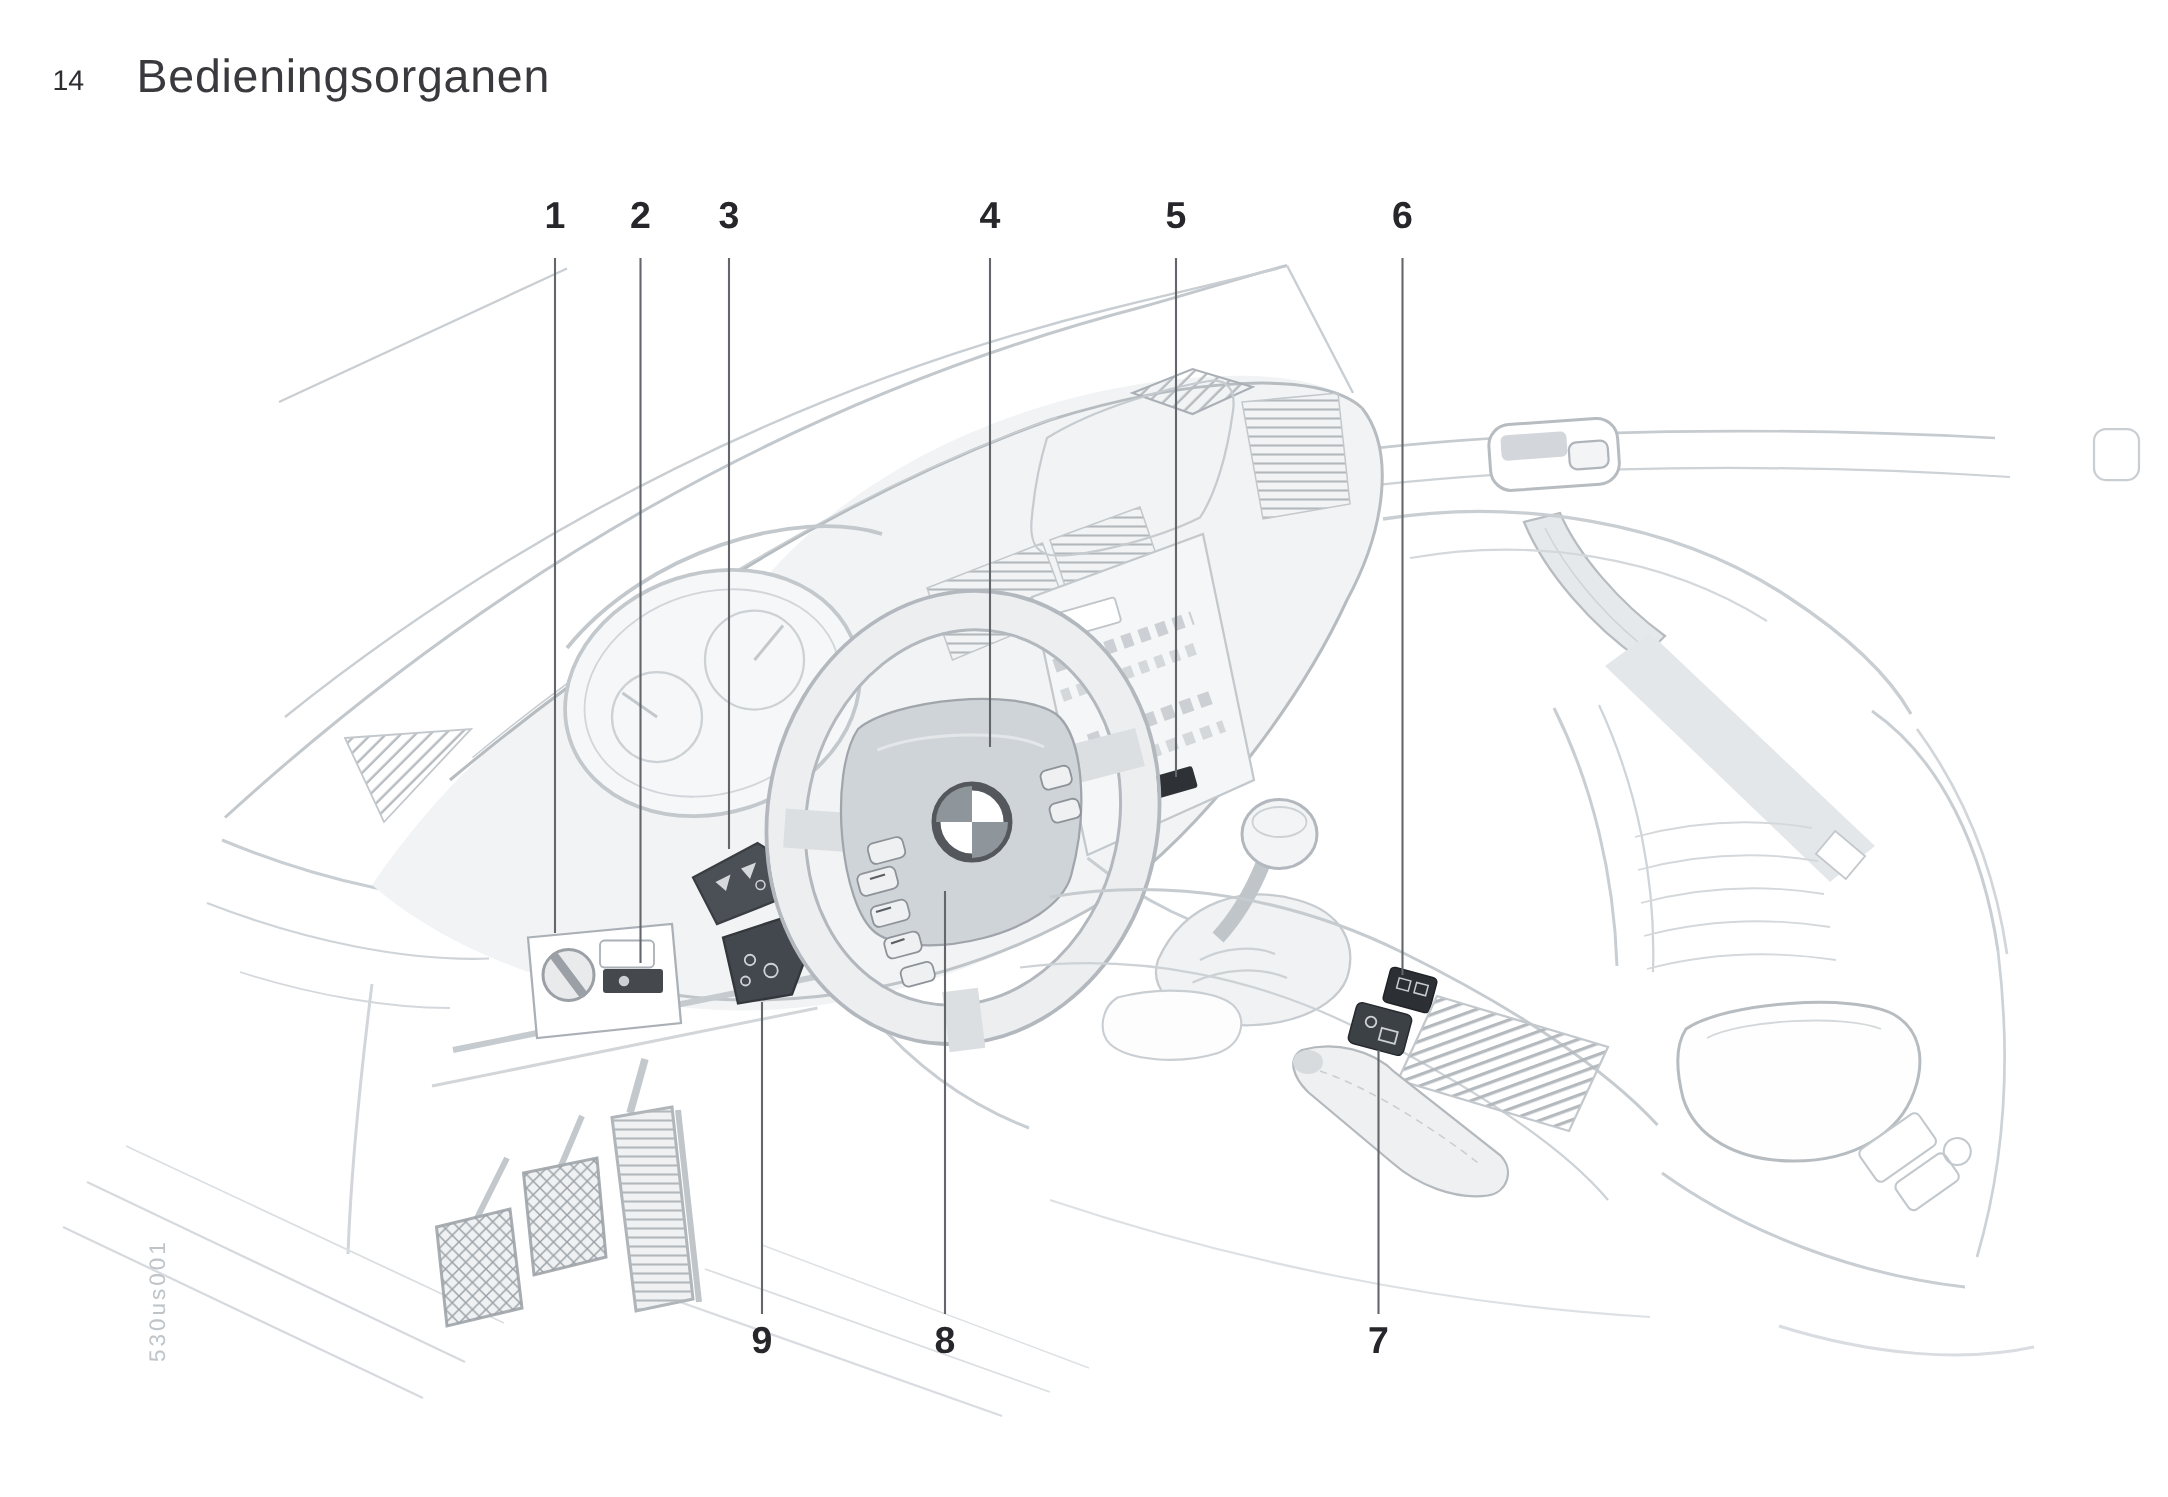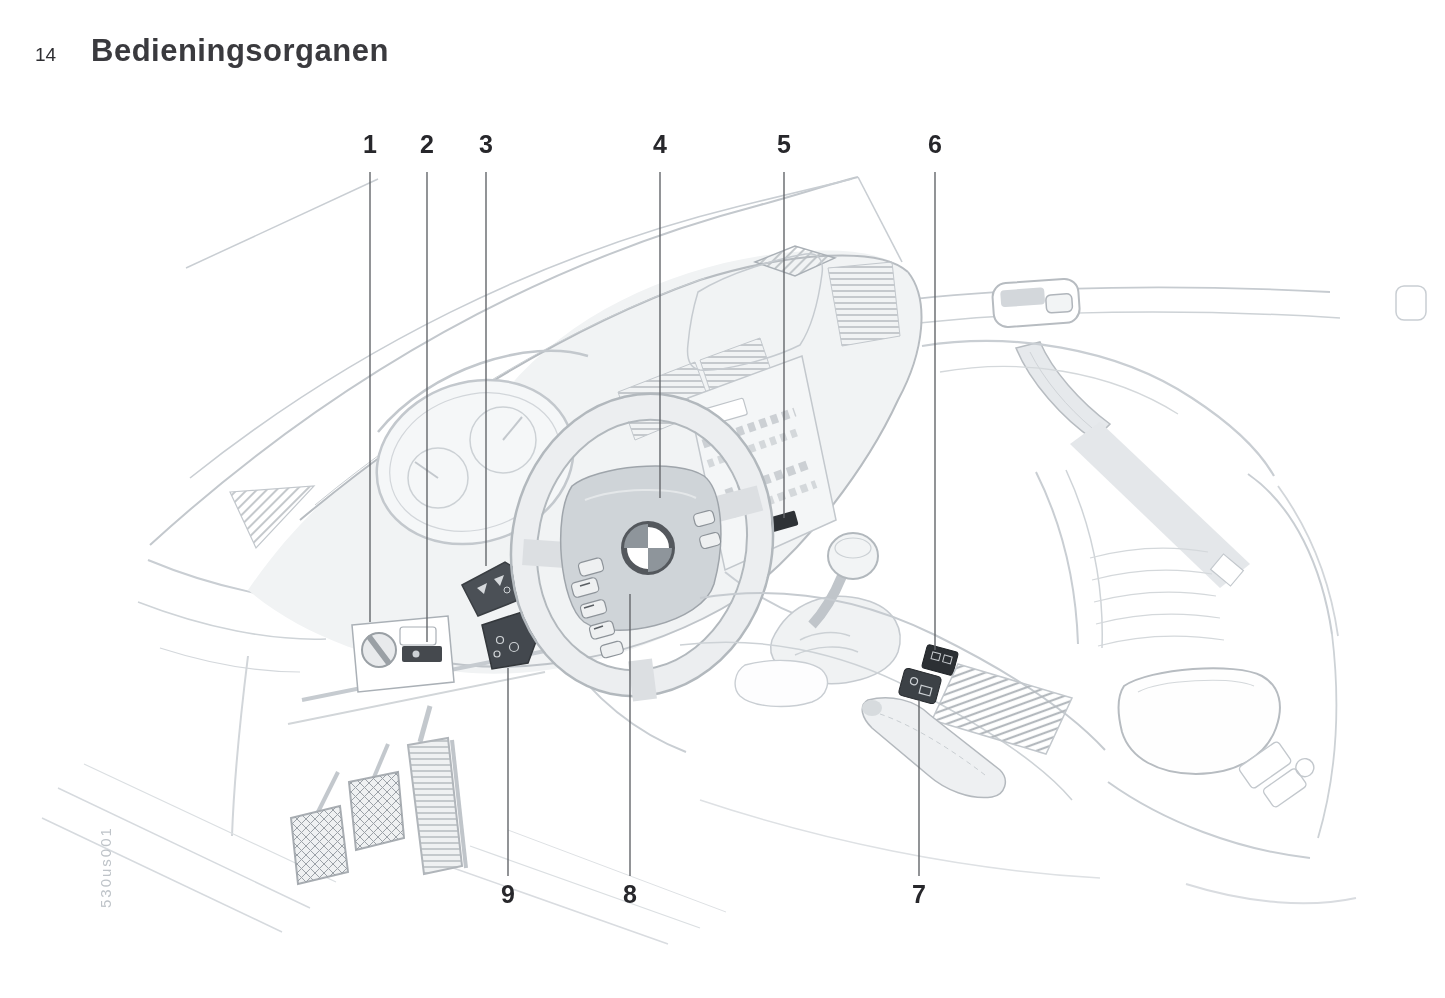--- a/index.html
+++ b/index.html
@@ -9,21 +9,21 @@
     font-family:"Liberation Sans", sans-serif;
     position:relative;
     overflow:hidden;
   }
   .page-number {
     position:absolute; left:35px; top:44px;
     font-size:19px; color:#2e2e32;
   }
   .page-title {
     position:absolute; left:91px; top:33px;
-    font-size:31px; font-weight:bold; letter-spacing:.5px;
+    font-size:31px; font-weight:normal; letter-spacing:.5px;
     color:#3a3a3e; margin:0;
   }
   .figure { position:absolute; inset:0; }
   svg.scene { position:absolute; left:0; top:0; }
   .callout {
     position:absolute; transform:translateX(-50%);
     font-size:25px; font-weight:bold; color:#27272b;
     line-height:1;
   }
   .watermark {

